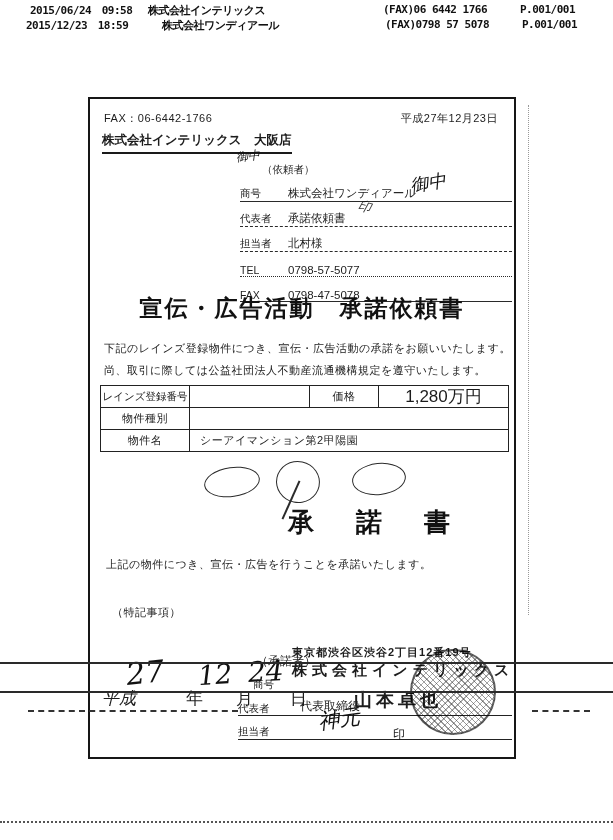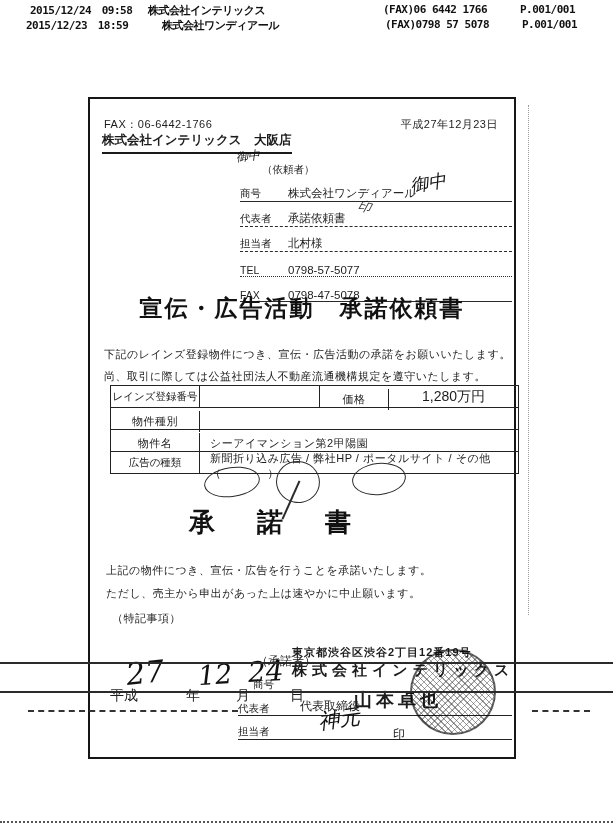--- a/index.html
+++ b/index.html
@@ -13,45 +13,45 @@
     font-family:"DejaVu Sans Mono",monospace;font-weight:700;font-size:11px;
     color:#111;letter-spacing:-0.5px;
   }
   
   .doc{
     position:absolute;left:88px;top:97px;width:424px;height:658px;
     border:2px solid #161616;background:#fff;
   }
   .t10{font-size:12px;}
   .t105{font-size:10.5px;}
-  .t11{font-size:11px;letter-spacing:0.5px;margin-top:6px;}
-  .t115{font-size:14px;}
+  .t11{font-size:11px;letter-spacing:0.5px;}
+  .t115{font-size:17px;}
   .doc-title{
     position:absolute;left:0;top:194px;width:424px;text-align:center;
     font-size:23px;font-weight:700;letter-spacing:2px;color:#111;
   }
   .consent-title{
-    position:absolute;left:0;top:406px;width:368px;text-align:center;
+    position:absolute;left:0;top:406px;width:368px;text-align:right;
     font-size:26px;font-weight:700;letter-spacing:8px;color:#111;
   }
   .recipient{
     font-size:12.5px;font-weight:600;padding-bottom:3px;
     border-bottom:2.5px solid #1a1a1a;
   }
   .req-row{display:flex;align-items:flex-end;height:24px;}
   .req-label{width:40px;font-size:10.5px;}
   .req-value{font-size:11.5px;margin-left:8px;}
   .u-solid{border-bottom:1.2px solid #2a2a2a;}
   .u-dashed{border-bottom:1.2px dashed #2a2a2a;}
   .u-dotted{border-bottom:1.5px dotted #2a2a2a;}
   .hand{
     font-family:"DejaVu Serif",serif;font-style:italic;color:#111;
   }
   
-  .ptable{position:absolute;left:20px;top:286px;width:407px;border:1.6px solid #222;}
+  .ptable{position:absolute;left:10px;top:286px;width:407px;border:1.6px solid #222;}
   .prow{display:flex;border-bottom:1.6px solid #222;height:21px;align-items:center;}
   .prow:last-child{border-bottom:none;}
   .pcell{height:100%;display:flex;align-items:center;}
   .pcell.center{justify-content:center;}
   .pcell.br{border-right:1.6px solid #222;}
   .ellipse{
     position:absolute;border:1.6px solid #2b2b2b;border-radius:50%;
     background:transparent;
   }
   .scanline{position:absolute;left:0;width:613px;height:0;border-top:2px solid #2a2a2a;}
@@ -62,21 +62,21 @@
       repeating-linear-gradient(45deg, rgba(25,25,25,.5) 0 1px, transparent 1px 4px),
       repeating-linear-gradient(-45deg, rgba(25,25,25,.4) 0 1px, transparent 1px 5px);
     mix-blend-mode:multiply;opacity:.9;
   }
   .underline-zone{position:absolute;border-bottom:1.5px solid #222;}
 </style>
 </head>
 <body>
 
 <div>
-  <span class="abs faxhdr" style="left:30px;top:3px;">2015/12/24　09:58</span>
+  <span class="abs faxhdr" style="left:30px;top:3px;">2015/06/24　09:58</span>
   <span class="abs faxhdr" style="left:148px;top:3px;">株式会社インテリックス</span>
   <span class="abs faxhdr" style="left:383px;top:3px;">(FAX)06 6442 1766</span>
   <span class="abs faxhdr" style="left:520px;top:3px;">P.001/001</span>
 
   <span class="abs faxhdr" style="left:26px;top:18px;">2015/12/23　18:59</span>
   <span class="abs faxhdr" style="left:162px;top:18px;">株式会社ワンディアール</span>
   <span class="abs faxhdr" style="left:385px;top:18px;">(FAX)0798 57 5078</span>
   <span class="abs faxhdr" style="left:522px;top:18px;">P.001/001</span>
 </div>
 
@@ -128,37 +128,32 @@
       <span class="pcell center br t11" style="width:68px;">価格</span>
       <span class="pcell center t115" style="flex:1;">1,280万円</span>
     </div>
     <div class="prow">
       <span class="pcell center br t11" style="width:88px;">物件種別</span>
     </div>
     <div class="prow">
       <span class="pcell center br t11" style="width:88px;">物件名</span>
       <span class="pcell t11" style="flex:1;padding-left:10px;">シーアイマンション第2甲陽園</span>
     </div>
-    <div class="prow">
-      <span class="pcell center br t105" style="width:88px;">広告の種類</span>
-      <span class="pcell t11" style="flex:1;padding-left:10px;">新聞折り込み広告 / 弊社HP / ポータルサイト / その他（　　　　）</span>
-    </div>
   </div>
 
   <div class="ellipse" style="left:114px;top:368px;width:54px;height:28px;transform:rotate(-8deg);"></div>
   <div class="ellipse" style="left:186px;top:362px;width:42px;height:40px;transform:rotate(12deg);"></div>
   <div class="abs" style="left:200px;top:380px;width:2px;height:42px;background:#2b2b2b;transform:rotate(24deg);"></div>
   <div class="ellipse" style="left:262px;top:364px;width:52px;height:30px;transform:rotate(-6deg);"></div>
 
   <div class="consent-title">承　諾　書</div>
   <span class="abs t11" style="left:16px;top:458px;">上記の物件につき、宣伝・広告を行うことを承諾いたします。</span>
-  <span class="abs t11" style="left:16px;top:481px;">ただし、売主から申出があった上は速やかに中止願います。</span>
   <span class="abs t11" style="left:22px;top:506px;">（特記事項）</span>
 
-  <span class="abs t115" style="left:20px;top:588px;">平成</span>
+  <span class="abs t115" style="left:12px;top:588px;font-style:italic;">平成</span>
   <span class="abs hand" style="left:36px;top:556px;font-size:30px;transform:rotate(-6deg);">27</span>
   <span class="abs t115" style="left:96px;top:588px;">年</span>
   <span class="abs hand" style="left:108px;top:560px;font-size:27px;transform:rotate(-4deg);">12</span>
   <span class="abs t115" style="left:146px;top:588px;">月</span>
   <span class="abs hand" style="left:158px;top:556px;font-size:28px;transform:rotate(-3deg);">24</span>
   <span class="abs t115" style="left:200px;top:588px;">日</span>
 
   <span class="abs t10" style="left:166px;top:554px;">（承諾者）</span>
   <span class="abs" style="left:202px;top:546px;font-size:11px;font-weight:700;letter-spacing:1px;">東京都渋谷区渋谷2丁目12番19号</span>
 

